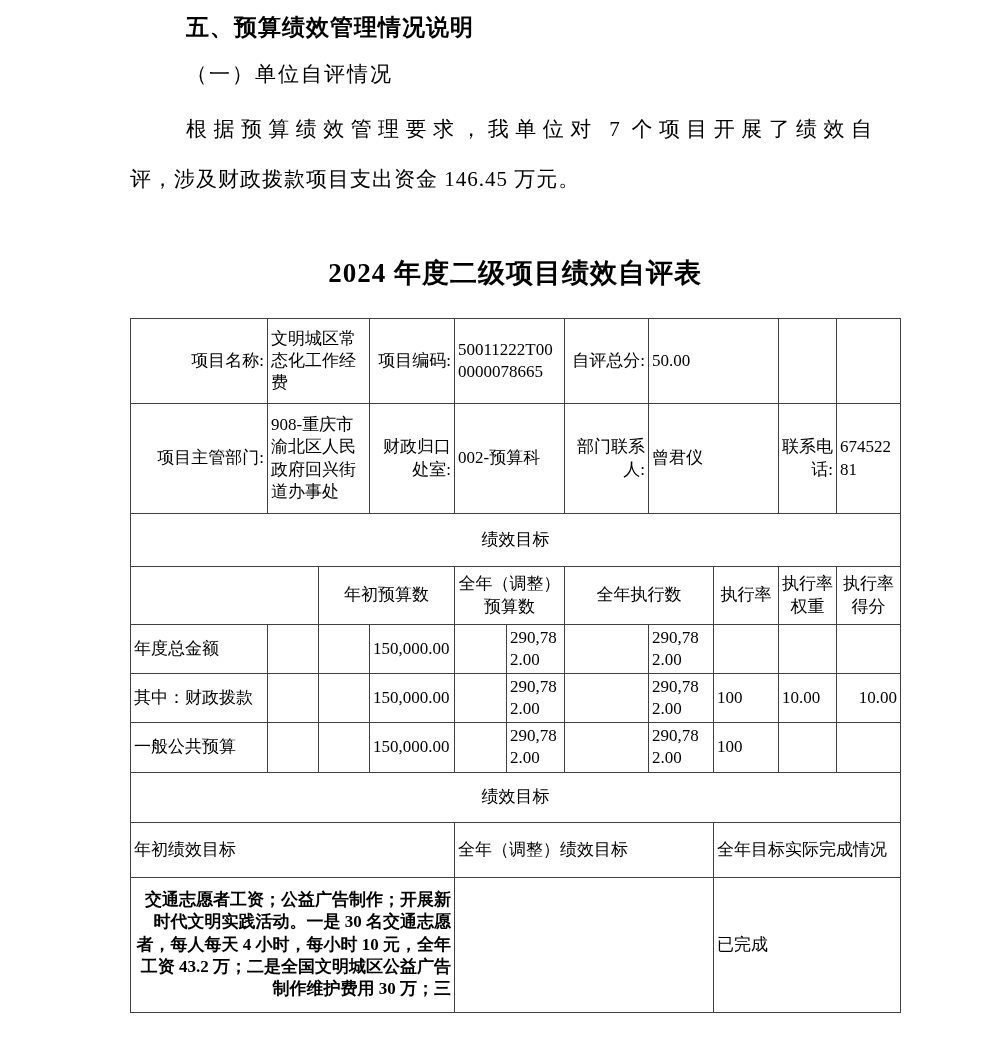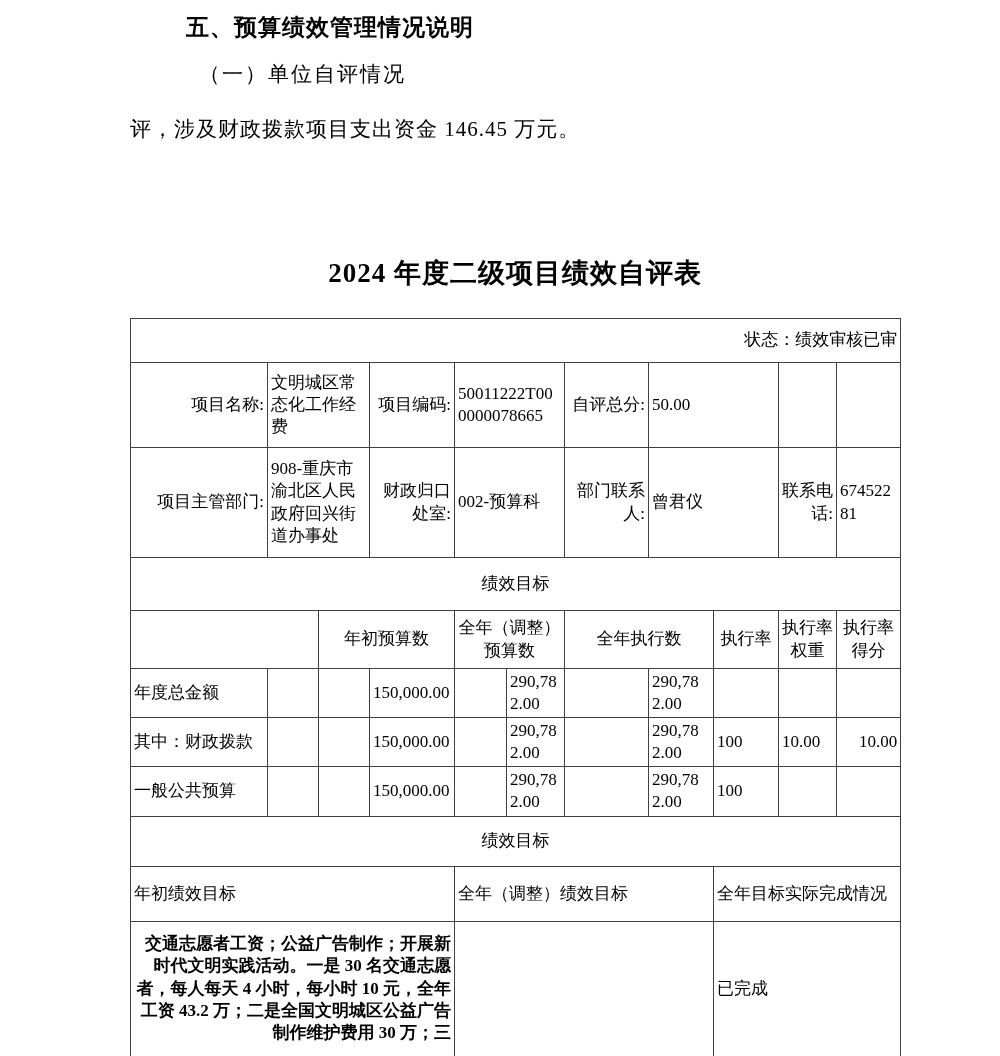--- a/index.html
+++ b/index.html
@@ -12,21 +12,21 @@
     font-family:"Liberation Serif","DejaVu Serif",serif;
     overflow:hidden;
   }
   .h1{
     position:absolute;left:186px;top:12px;width:720px;
     font-family:"Liberation Sans","DejaVu Sans",sans-serif;
     font-weight:700;font-size:23px;letter-spacing:1px;
   }
   .h2{
     position:absolute;left:186px;top:60px;width:720px;
-    font-size:21px;letter-spacing:2px;margin-left:13px;
+    font-size:21px;letter-spacing:2px;
   }
   .para{
     position:absolute;left:130px;top:104px;width:742px;
     font-size:21px;line-height:50px;
   }
   .p-line1{
     text-indent:56px;
     text-align:justify;
     text-align-last:justify;
   }
@@ -74,20 +74,21 @@
 </style>
 </head>
 <body>
 
 <div class="page">
 
   <div class="h1">五、预算绩效管理情况说明</div>
   <div class="h2">（一）单位自评情况</div>
 
   <div class="para">
+    <div class="p-line1">根据预算绩效管理要求，我单位对 7 个项目开展了绩效自</div>
     <div class="p-line2">评，涉及财政拨款项目支出资金 146.45 万元。</div>
   </div>
 
   <div class="tbl-title">2024 年度二级项目绩效自评表</div>
 
   <table class="main">
     <colgroup>
       <col style="width:137px">
         <col style="width:51px">
         <col style="width:51px">
@@ -95,23 +96,20 @@
         <col style="width:52px">
         <col style="width:58px">
       <col style="width:84px">
         <col style="width:65px">
         <col style="width:65px">
       <col style="width:58px">
         <col style="width:64px">
     </colgroup>
 
     <tbody>
-        <tr class="r-status">
-      <td colspan="11" class="status-cell">状态：绩效审核已审</td>
-    </tr>
 
     <tr class="r-info1">
       <td class="lab">项目名称:</td>
       <td colspan="2" class="val">文明城区常态化工作经费</td>
       <td class="lab">项目编码:</td>
       <td colspan="2" class="val">50011222T000000078665</td>
       <td class="lab">自评总分:</td>
       <td colspan="2" class="val">50.00</td>
       <td class="lab"></td>
       <td class="val"></td>

